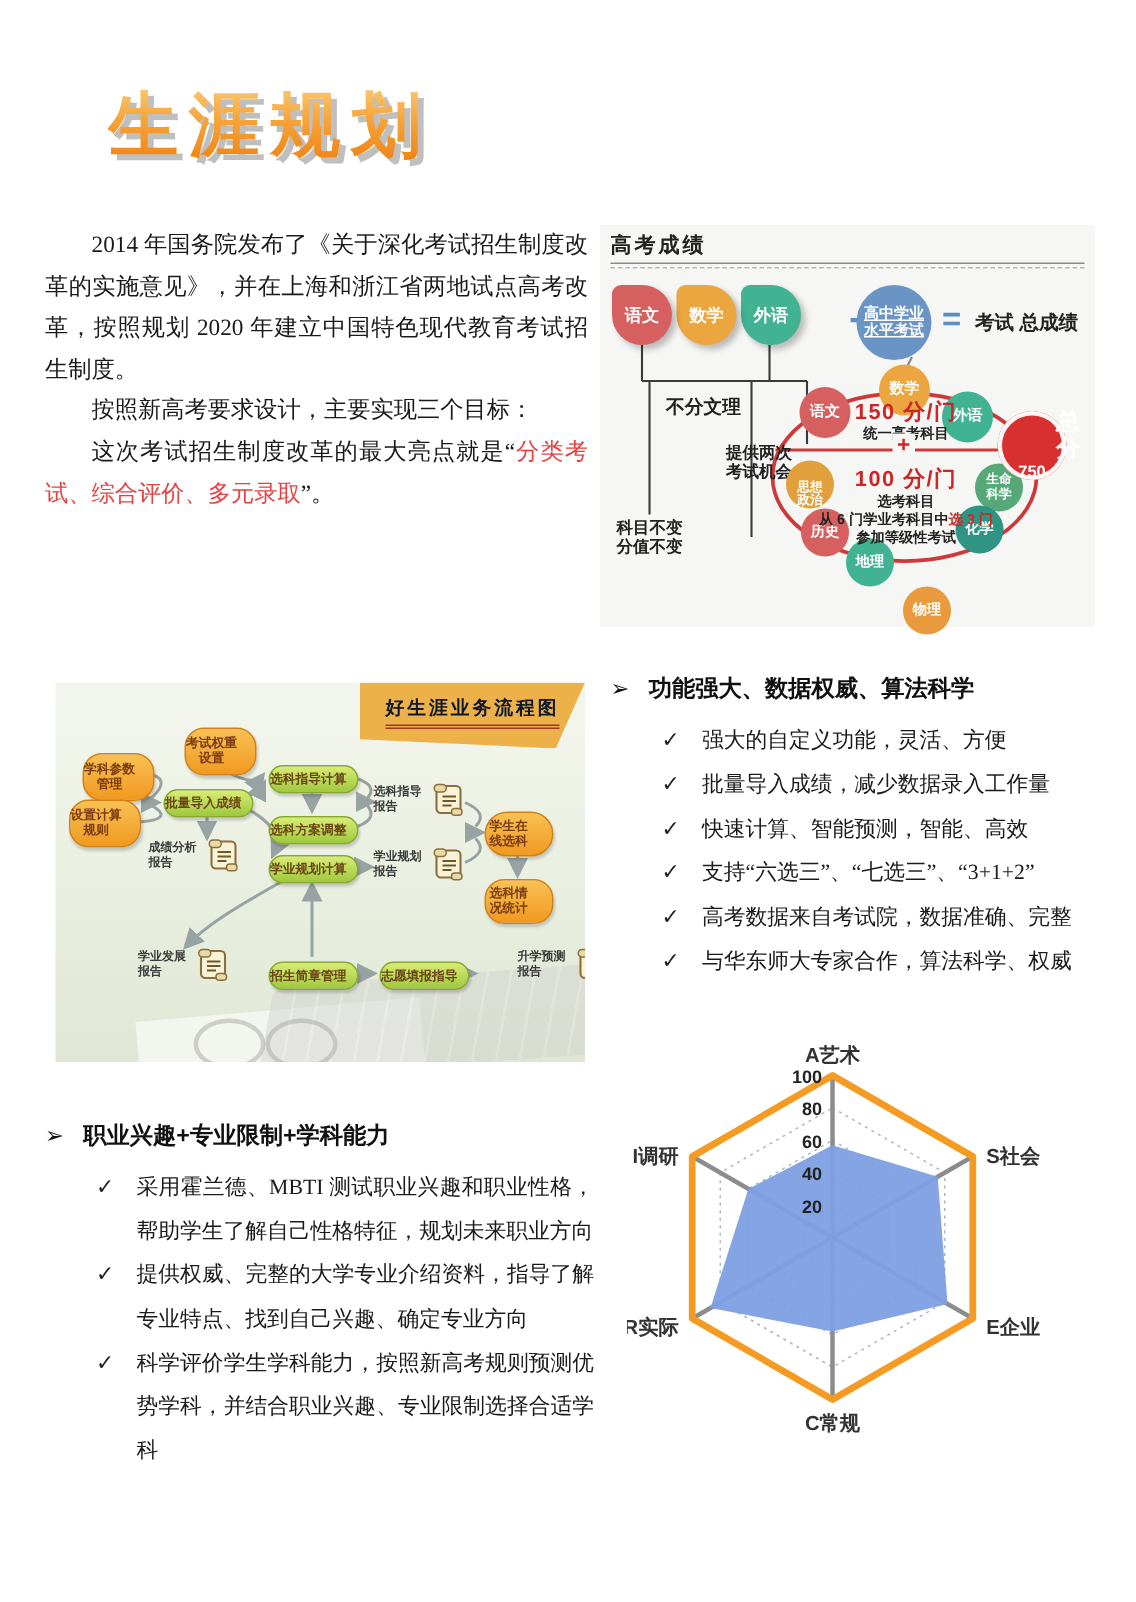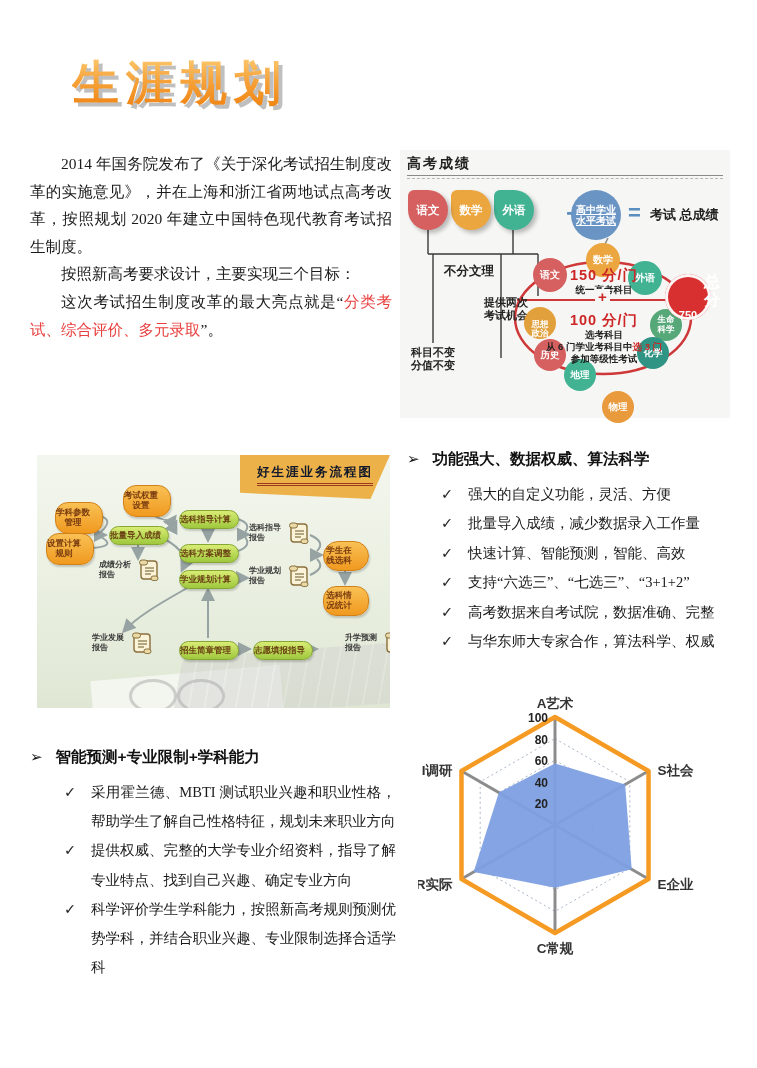--- a/index.html
+++ b/index.html
@@ -296,21 +296,21 @@
       <li><span class="check">✓</span><span>快速计算、智能预测，智能、高效</span></li>
       <li><span class="check">✓</span><span>支持“六选三”、“七选三”、“3+1+2”</span></li>
       <li><span class="check">✓</span><span>高考数据来自考试院，数据准确、完整</span></li>
       <li><span class="check">✓</span><span>与华东师大专家合作，算法科学、权威</span></li>
     </ul>
   </div>
 
   <div class="career">
     <div class="bullet-head">
       <span class="arrow">➢</span>
-      <span>智能预测+专业限制+学科能力</span>
+      <span>职业兴趣+专业限制+学科能力</span>
     </div>
     <ul class="check-list">
       <li><span class="check">✓</span><span>采用霍兰德、MBTI 测试职业兴趣和职业性格，帮助学生了解自己性格特征，规划未来职业方向</span></li>
       <li><span class="check">✓</span><span>提供权威、完整的大学专业介绍资料，指导了解专业特点、找到自己兴趣、确定专业方向</span></li>
       <li><span class="check">✓</span><span>科学评价学生学科能力，按照新高考规则预测优势学科，并结合职业兴趣、专业限制选择合适学科</span></li>
     </ul>
   </div>
 
   <div class="radar-wrap">
     <svg id="radar-svg" width="300" height="285" viewBox="0 0 300 285">

